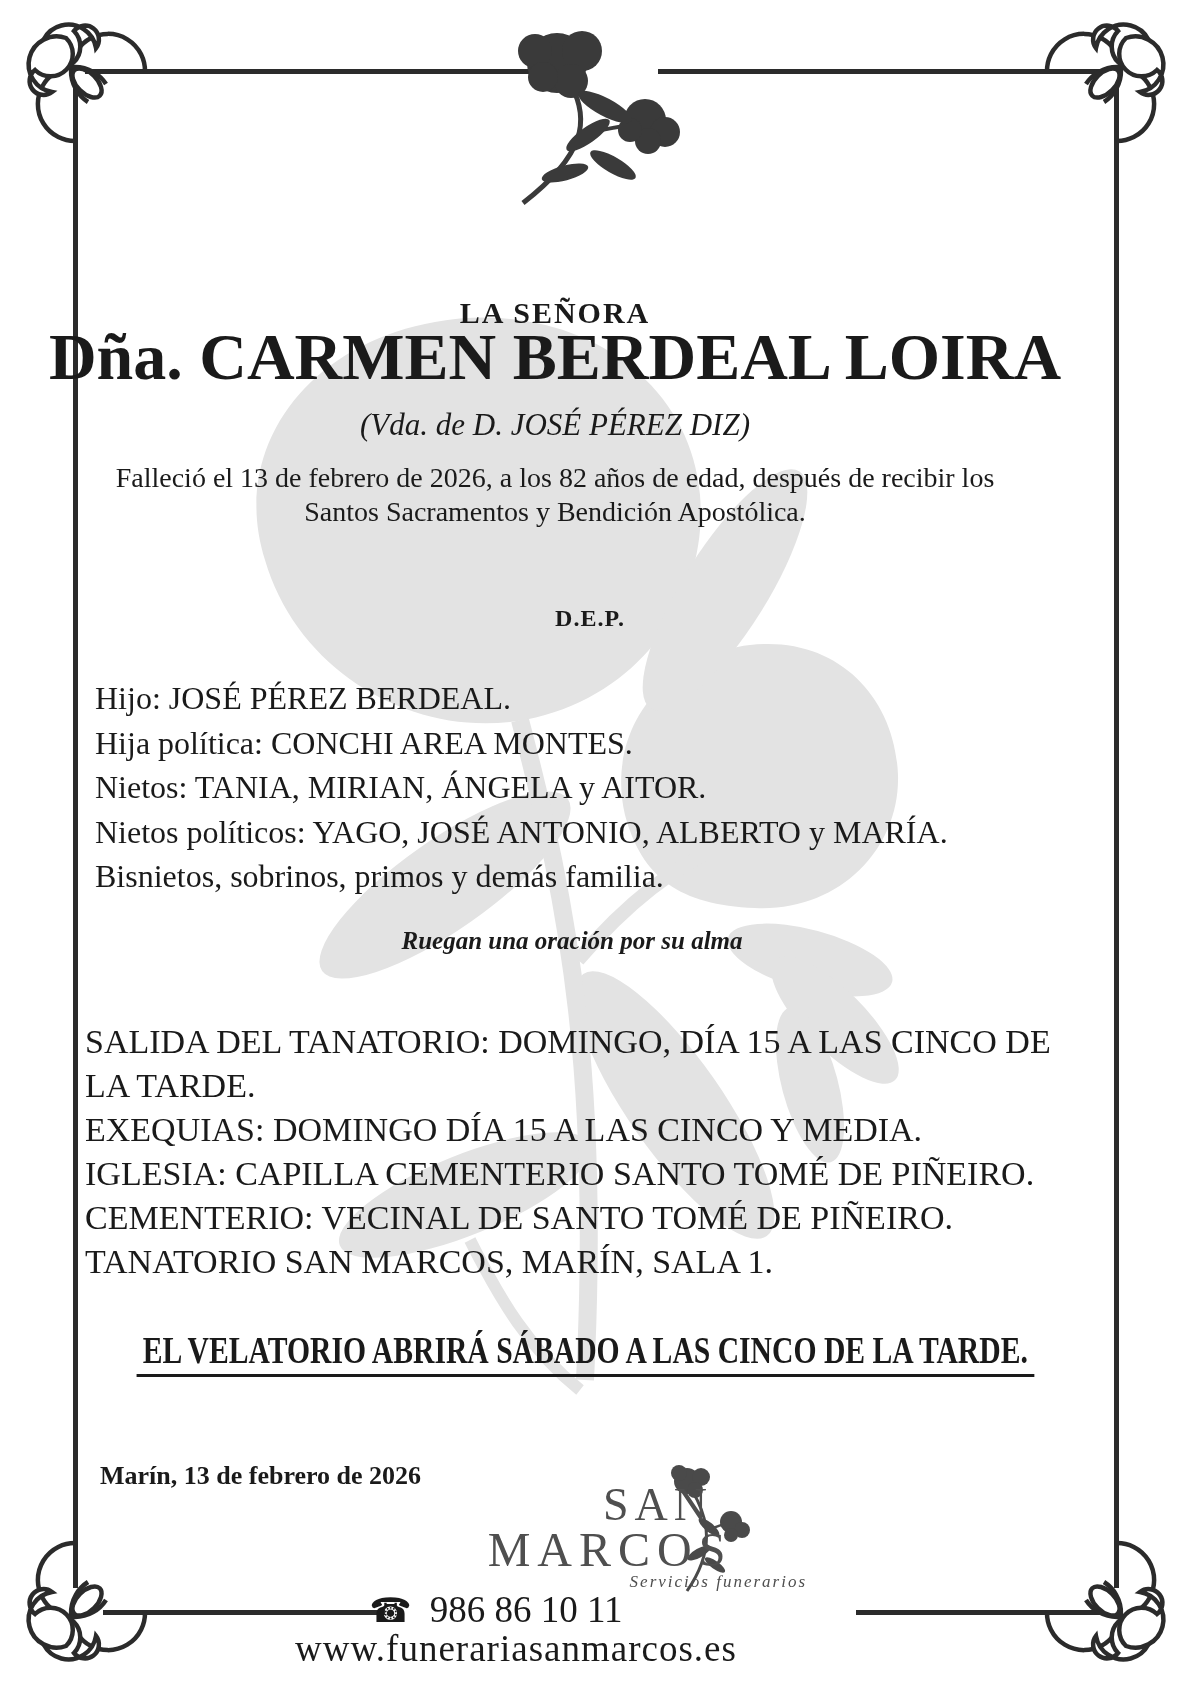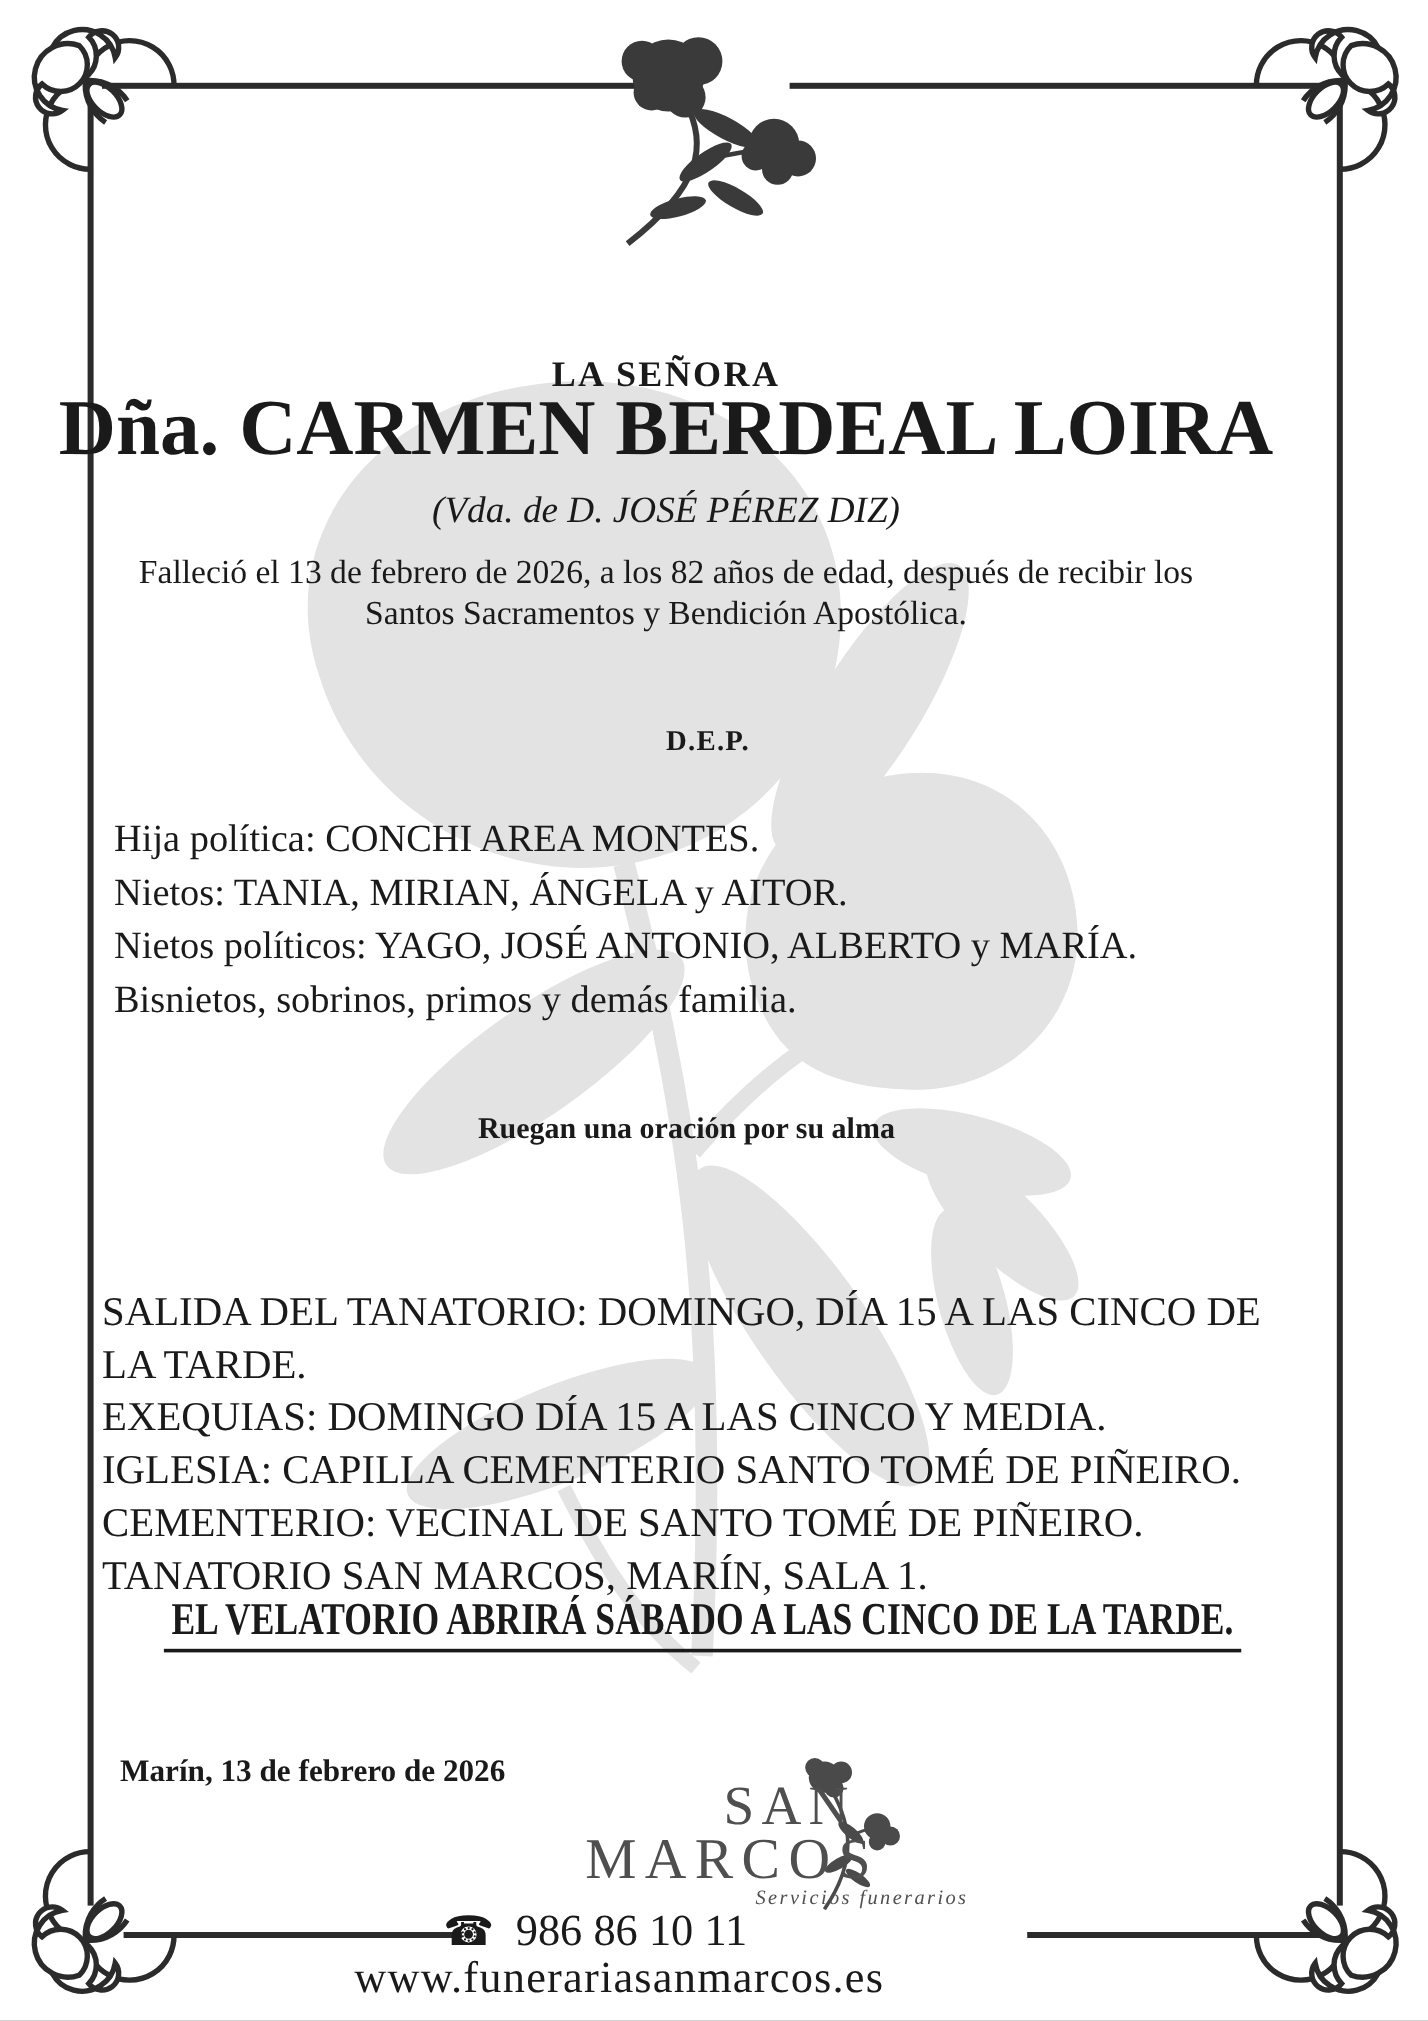--- a/index.html
+++ b/index.html
@@ -30,22 +30,22 @@
   .topflower{position:absolute;left:485px;top:15px;width:230px;height:195px;z-index:4;}
   
   .tb{position:absolute;z-index:5;}
   .center-col{left:0;width:1110px;text-align:center;}
   .pretitle{top:296px;font-size:30px;font-weight:bold;letter-spacing:2px;}
   .name{top:320px;font-size:66px;font-weight:bold;line-height:74px;}
   .widow{top:407px;font-size:31px;font-style:italic;}
   .death{top:461px;font-size:28px;line-height:34px;}
   .dep{top:605px;left:0;width:1180px;text-align:center;font-size:24px;font-weight:bold;letter-spacing:1px;}
   .family{left:95px;top:676px;font-size:32px;line-height:44.5px;text-align:left;}
-  .prayer{top:927px;left:0;width:1144px;text-align:center;font-size:25px;font-weight:bold;}
-  .schedule{left:85px;top:1072px;width:1010px;font-size:34px;line-height:44px;text-align:left;}
+  .prayer{top:927px;left:0;width:1144px;text-align:center;font-size:25px;font-weight:bold;font-style:italic;}
+  .schedule{left:85px;top:1020px;width:1010px;font-size:34px;line-height:44px;text-align:left;}
   .velatorio-row{top:1328px;left:0;width:1170px;text-align:center;}
   .velatorio{display:inline-block;font-size:38px;font-weight:bold;transform:scaleX(0.78);transform-origin:center;
     border-bottom:3.5px solid #1a1a1a;padding:0 8px 2px 8px;}
   .dateplace{left:100px;top:1461px;font-size:26px;font-weight:bold;}
   
   .logo{position:absolute;left:445px;top:1481px;width:330px;text-align:center;color:#4f4f4f;z-index:5;}
   .logo-flower{position:absolute;left:212px;top:-16px;width:95px;height:130px;z-index:1;}
   .logo-san{position:relative;z-index:2;font-size:46px;letter-spacing:6px;line-height:48px;transform:translateX(48px);}
   .logo-marcos{position:relative;z-index:2;font-size:48px;letter-spacing:7px;line-height:48px;margin-top:-3px;}
   .logo-tagline{position:relative;z-index:2;font-size:17px;font-style:italic;letter-spacing:2px;transform:translateX(32px);margin-top:-2px;text-align:right;}
@@ -133,20 +133,21 @@
   <div class="tb center-col widow">(Vda. de D. JOSÉ PÉREZ DIZ)</div>
 
   <div class="tb center-col death">
     <div>Falleció el 13 de febrero de 2026, a los 82 años de edad, después de recibir los</div>
     <div>Santos Sacramentos y Bendición Apostólica.</div>
   </div>
 
   <div class="tb dep">D.E.P.</div>
 
   <div class="tb family">
+      <div>Hijo: JOSÉ PÉREZ BERDEAL.</div>
       <div>Hija política: CONCHI AREA MONTES.</div>
       <div>Nietos: TANIA, MIRIAN, ÁNGELA y AITOR.</div>
       <div>Nietos políticos: YAGO, JOSÉ ANTONIO, ALBERTO y MARÍA.</div>
       <div>Bisnietos, sobrinos, primos y demás familia.</div>
     </div>
 
   <div class="tb prayer">Ruegan una oración por su alma</div>
 
   <div class="tb schedule">
       <div>SALIDA DEL TANATORIO: DOMINGO, DÍA 15 A LAS CINCO DE LA TARDE.</div>

